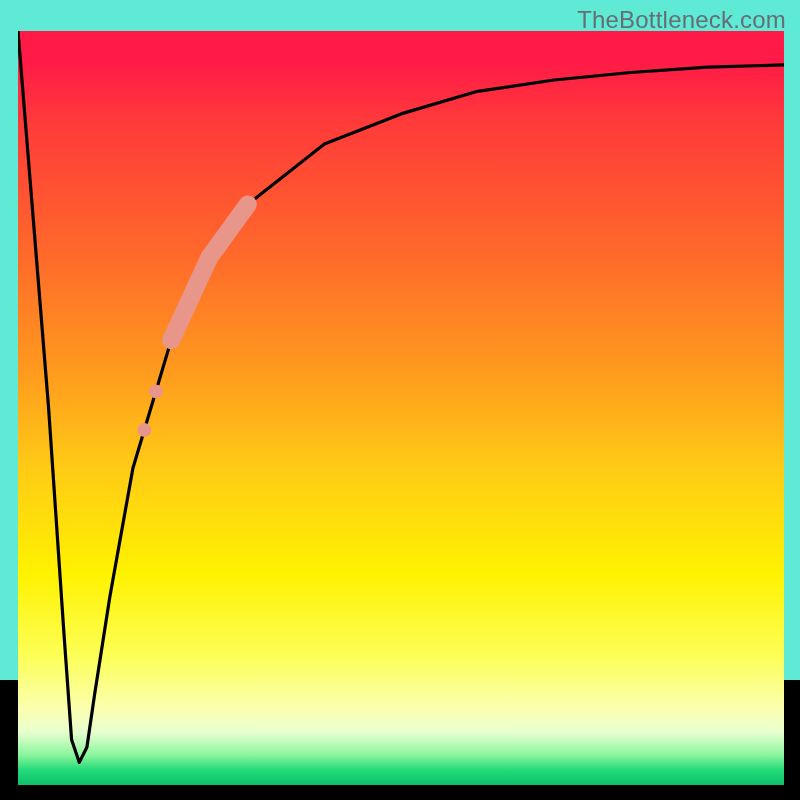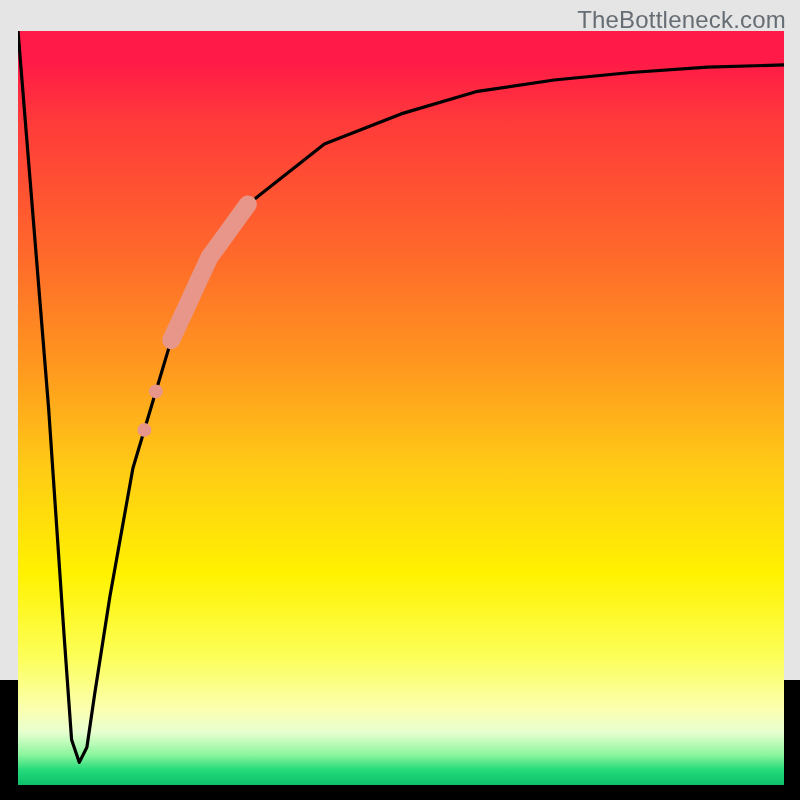--- a/index.html
+++ b/index.html
@@ -8,21 +8,21 @@
     width: 800px;
     height: 800px;
     background: #000;
     overflow: hidden;
     font-family: Arial, Helvetica, sans-serif;
   }
   .frame {
     position: relative;
     width: 800px;
     height: 680px;
-    background: #e5e5e5;
+    background: #5eead4;
   }
   .watermark {
     position: absolute;
     top: 6px;
     right: 14px;
     color: #666d74;
     font-size: 24px;
     font-weight: 500;
     letter-spacing: 0.2px;
     user-select: none;

